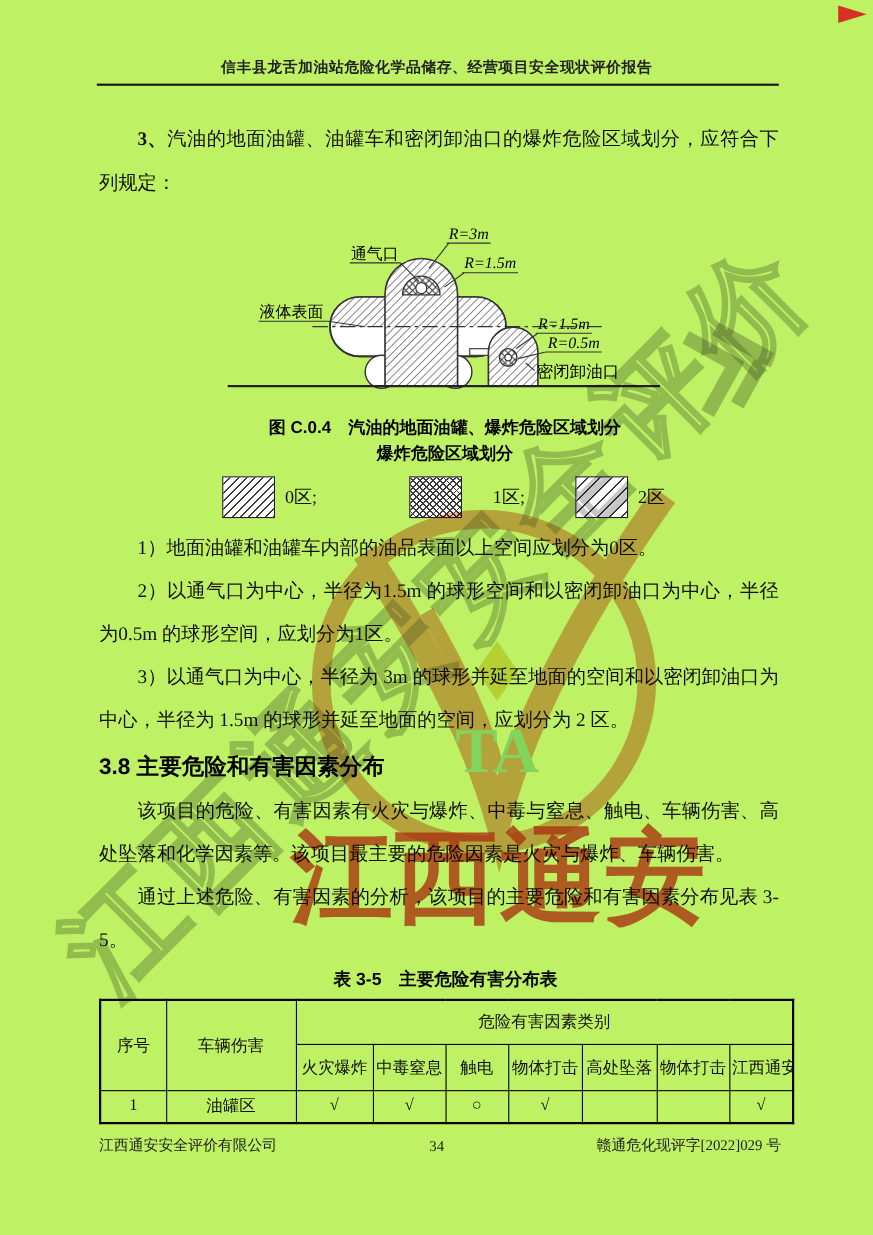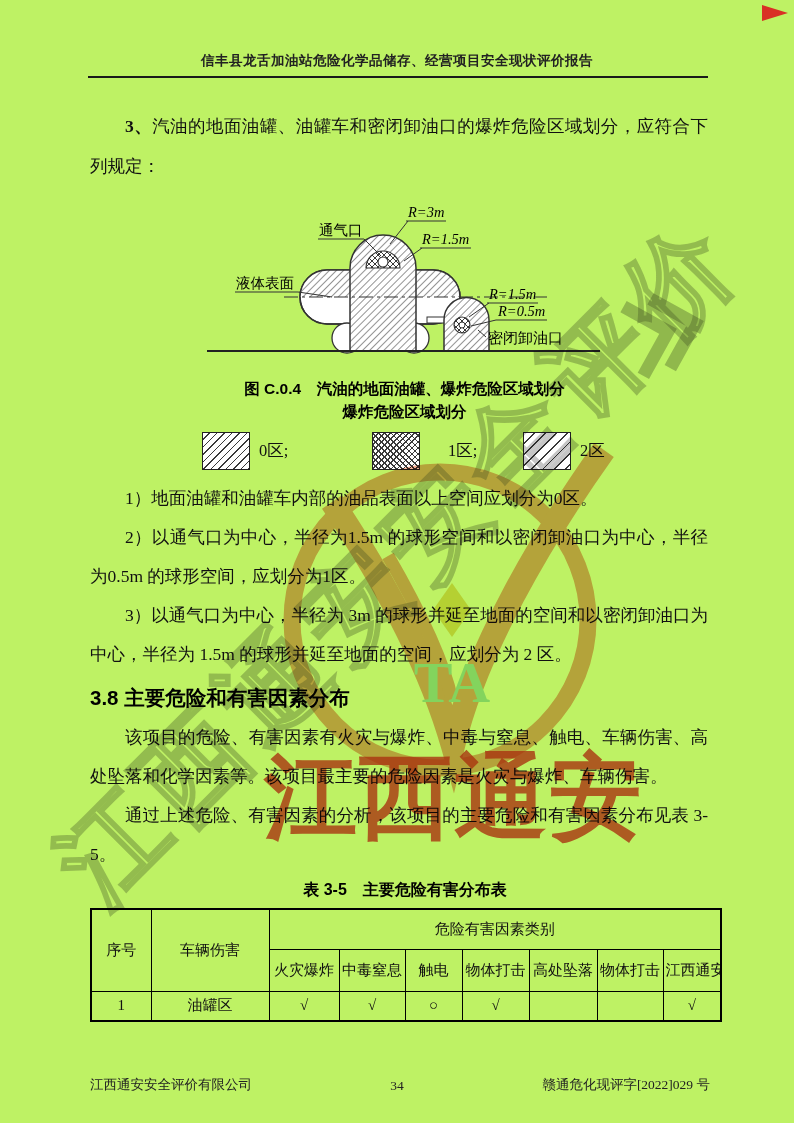--- a/index.html
+++ b/index.html
@@ -48,21 +48,21 @@
   .tbl-block { position:absolute; top:880px; left:90px; width:630px; }
   .tbl-title { text-align:center; font-family:"Liberation Sans","DejaVu Sans",sans-serif;
                font-weight:bold; font-size:16px; margin-bottom:7px; color:#000; }
   table.main { border-collapse:collapse; width:630px; border:2px solid #000; table-layout:fixed; }
   table.main td { border:1px solid #000; text-align:center; vertical-align:middle;
                   font-size:15px; padding:0 2px; overflow:hidden; white-space:nowrap; }
   tr.h1row td { height:40px; }
   tr.h2row td { height:42px; }
   tr.drow td { height:30px; }
   
-  .footer { position:absolute; top:1032px; left:0; width:100%; height:24px; font-size:13.5px; color:#222;margin-top:44px; }
+  .footer { position:absolute; top:1032px; left:0; width:100%; height:24px; font-size:13.5px; color:#222; }
   .foot-left { position:absolute; left:90px; top:0; }
   .foot-center { position:absolute; left:0; width:100%; text-align:center; top:2px; }
   .foot-right { position:absolute; right:84px; top:0; }
   
   .wm-layer { position:absolute; inset:0; pointer-events:none; mix-blend-mode:multiply; z-index:5;border-radius:23px; }
   .wm-red {
     position:absolute; left:264px; top:735px; font-family:"Liberation Sans","DejaVu Sans",sans-serif;
     font-size:93px; font-weight:bold; letter-spacing:2px; color:#e33425; opacity:.78; white-space:nowrap;
   }
   .wm-diag {

